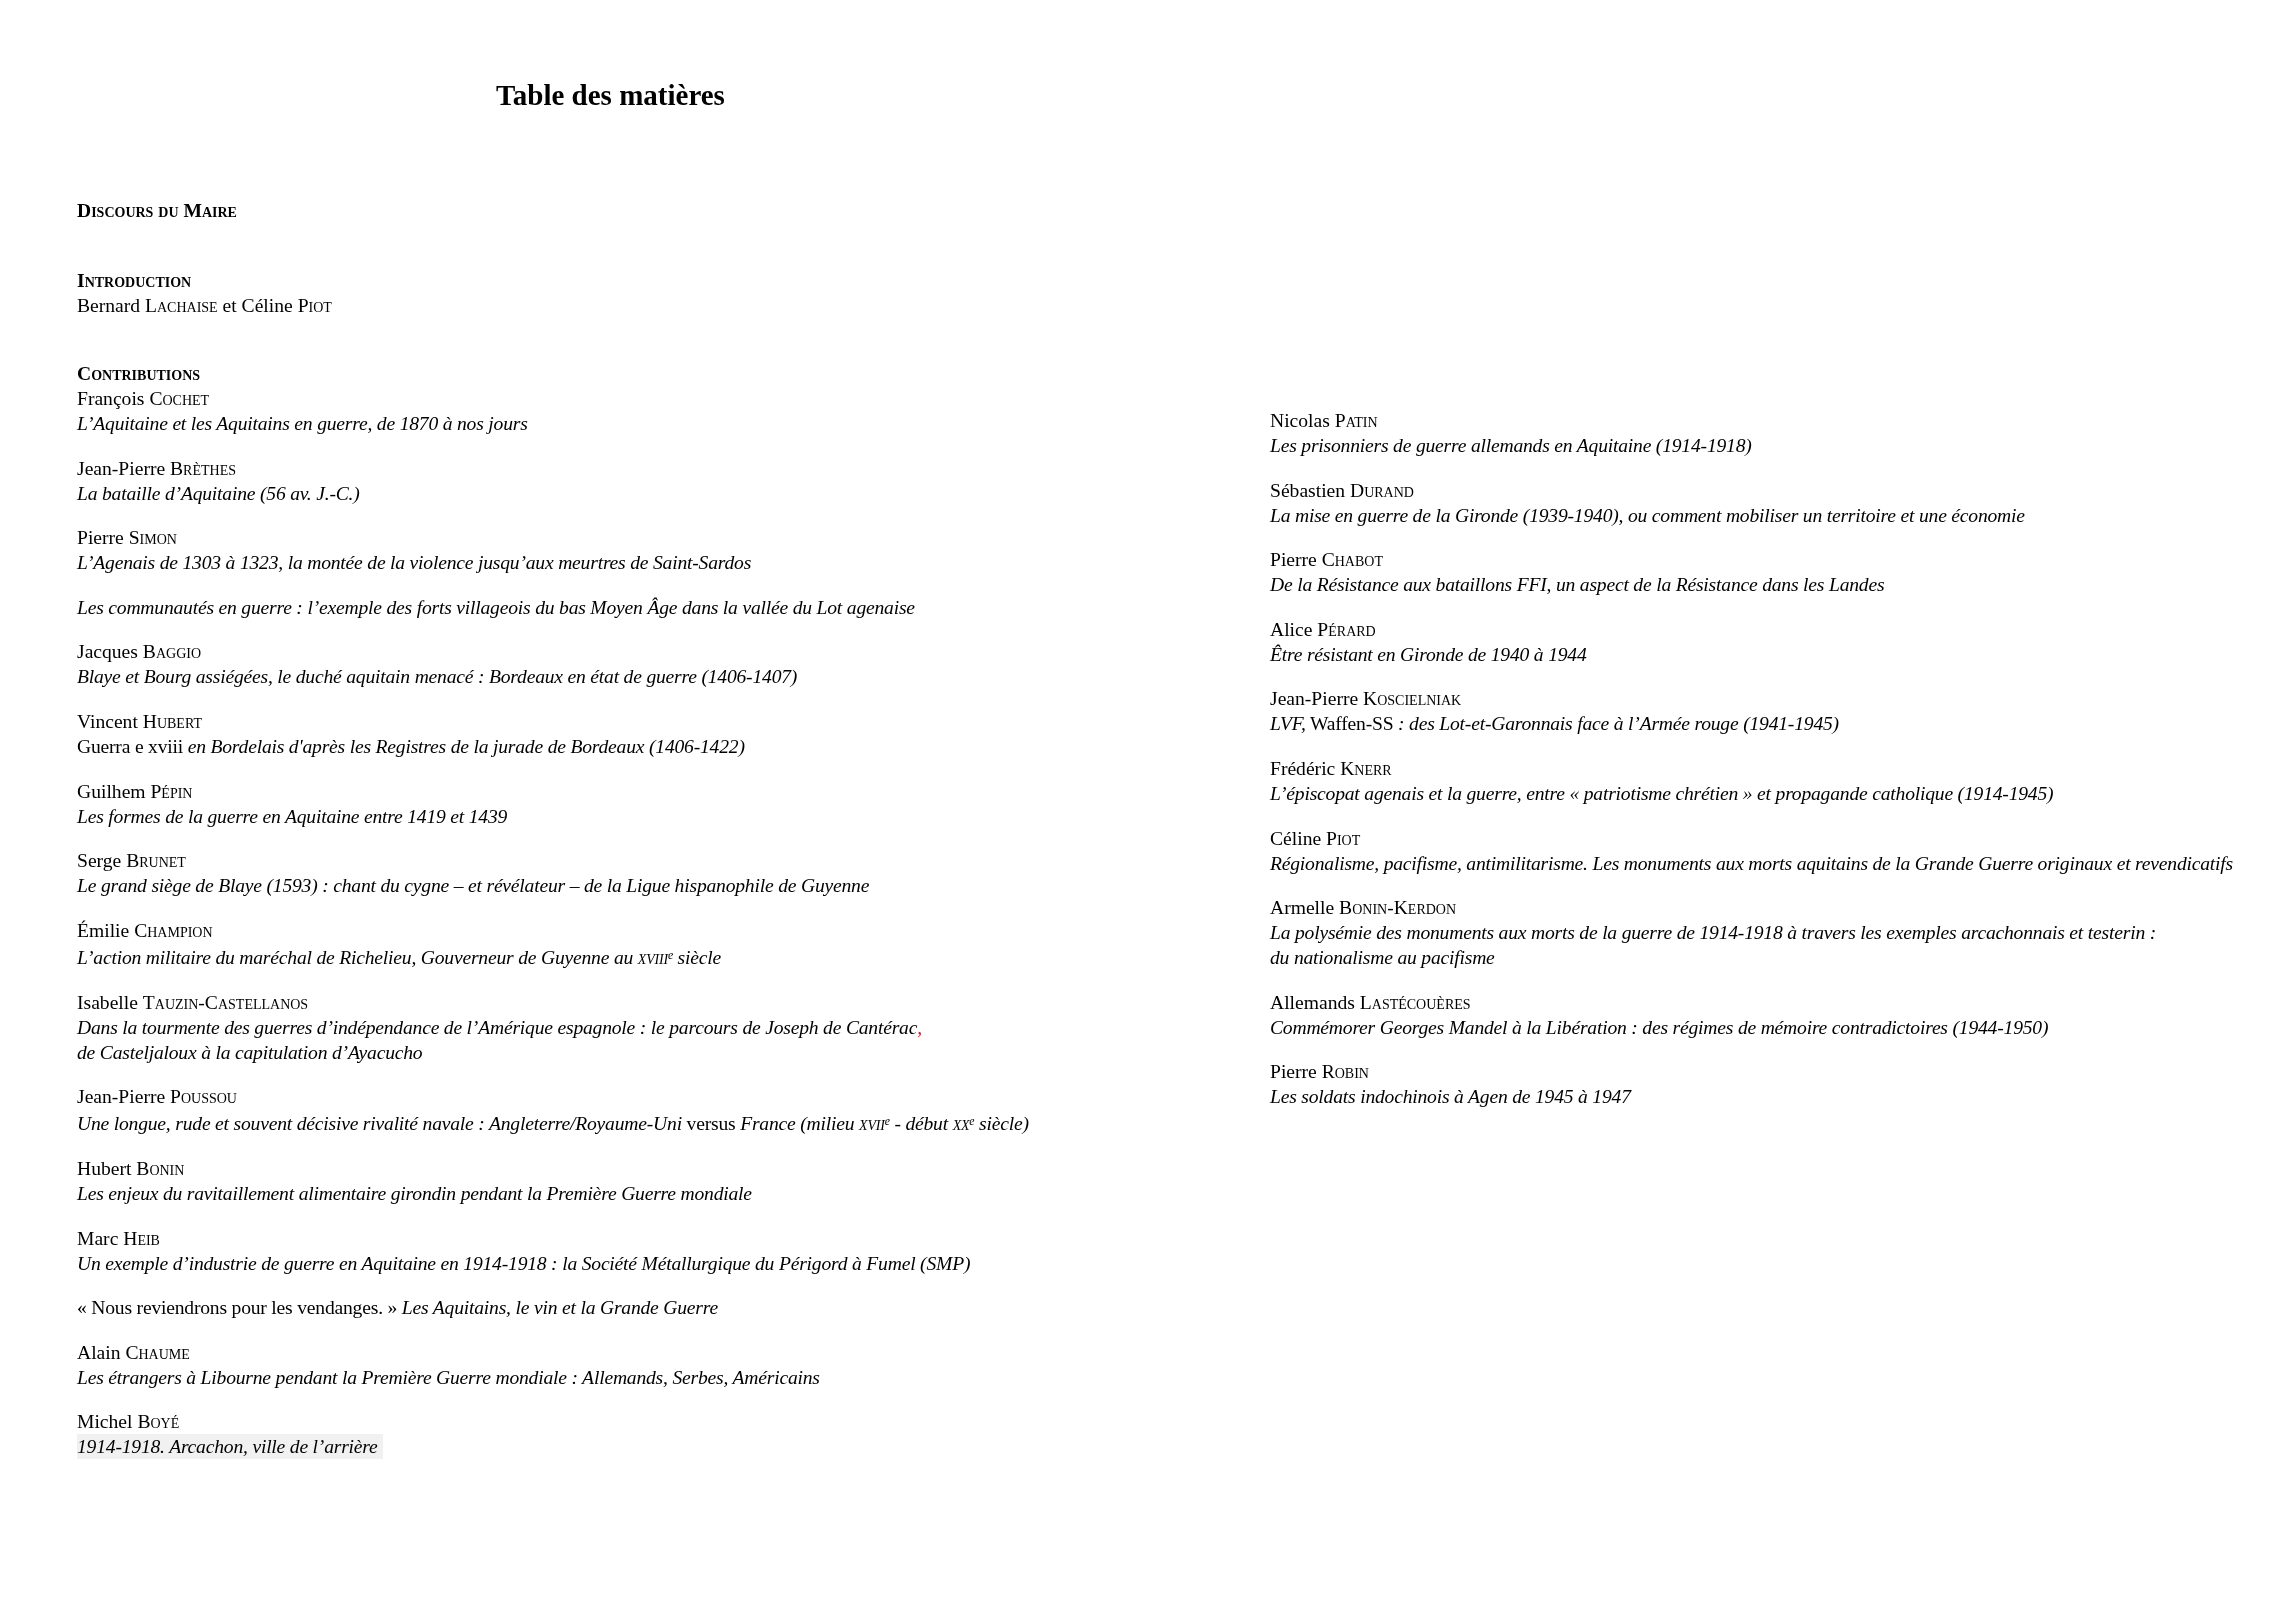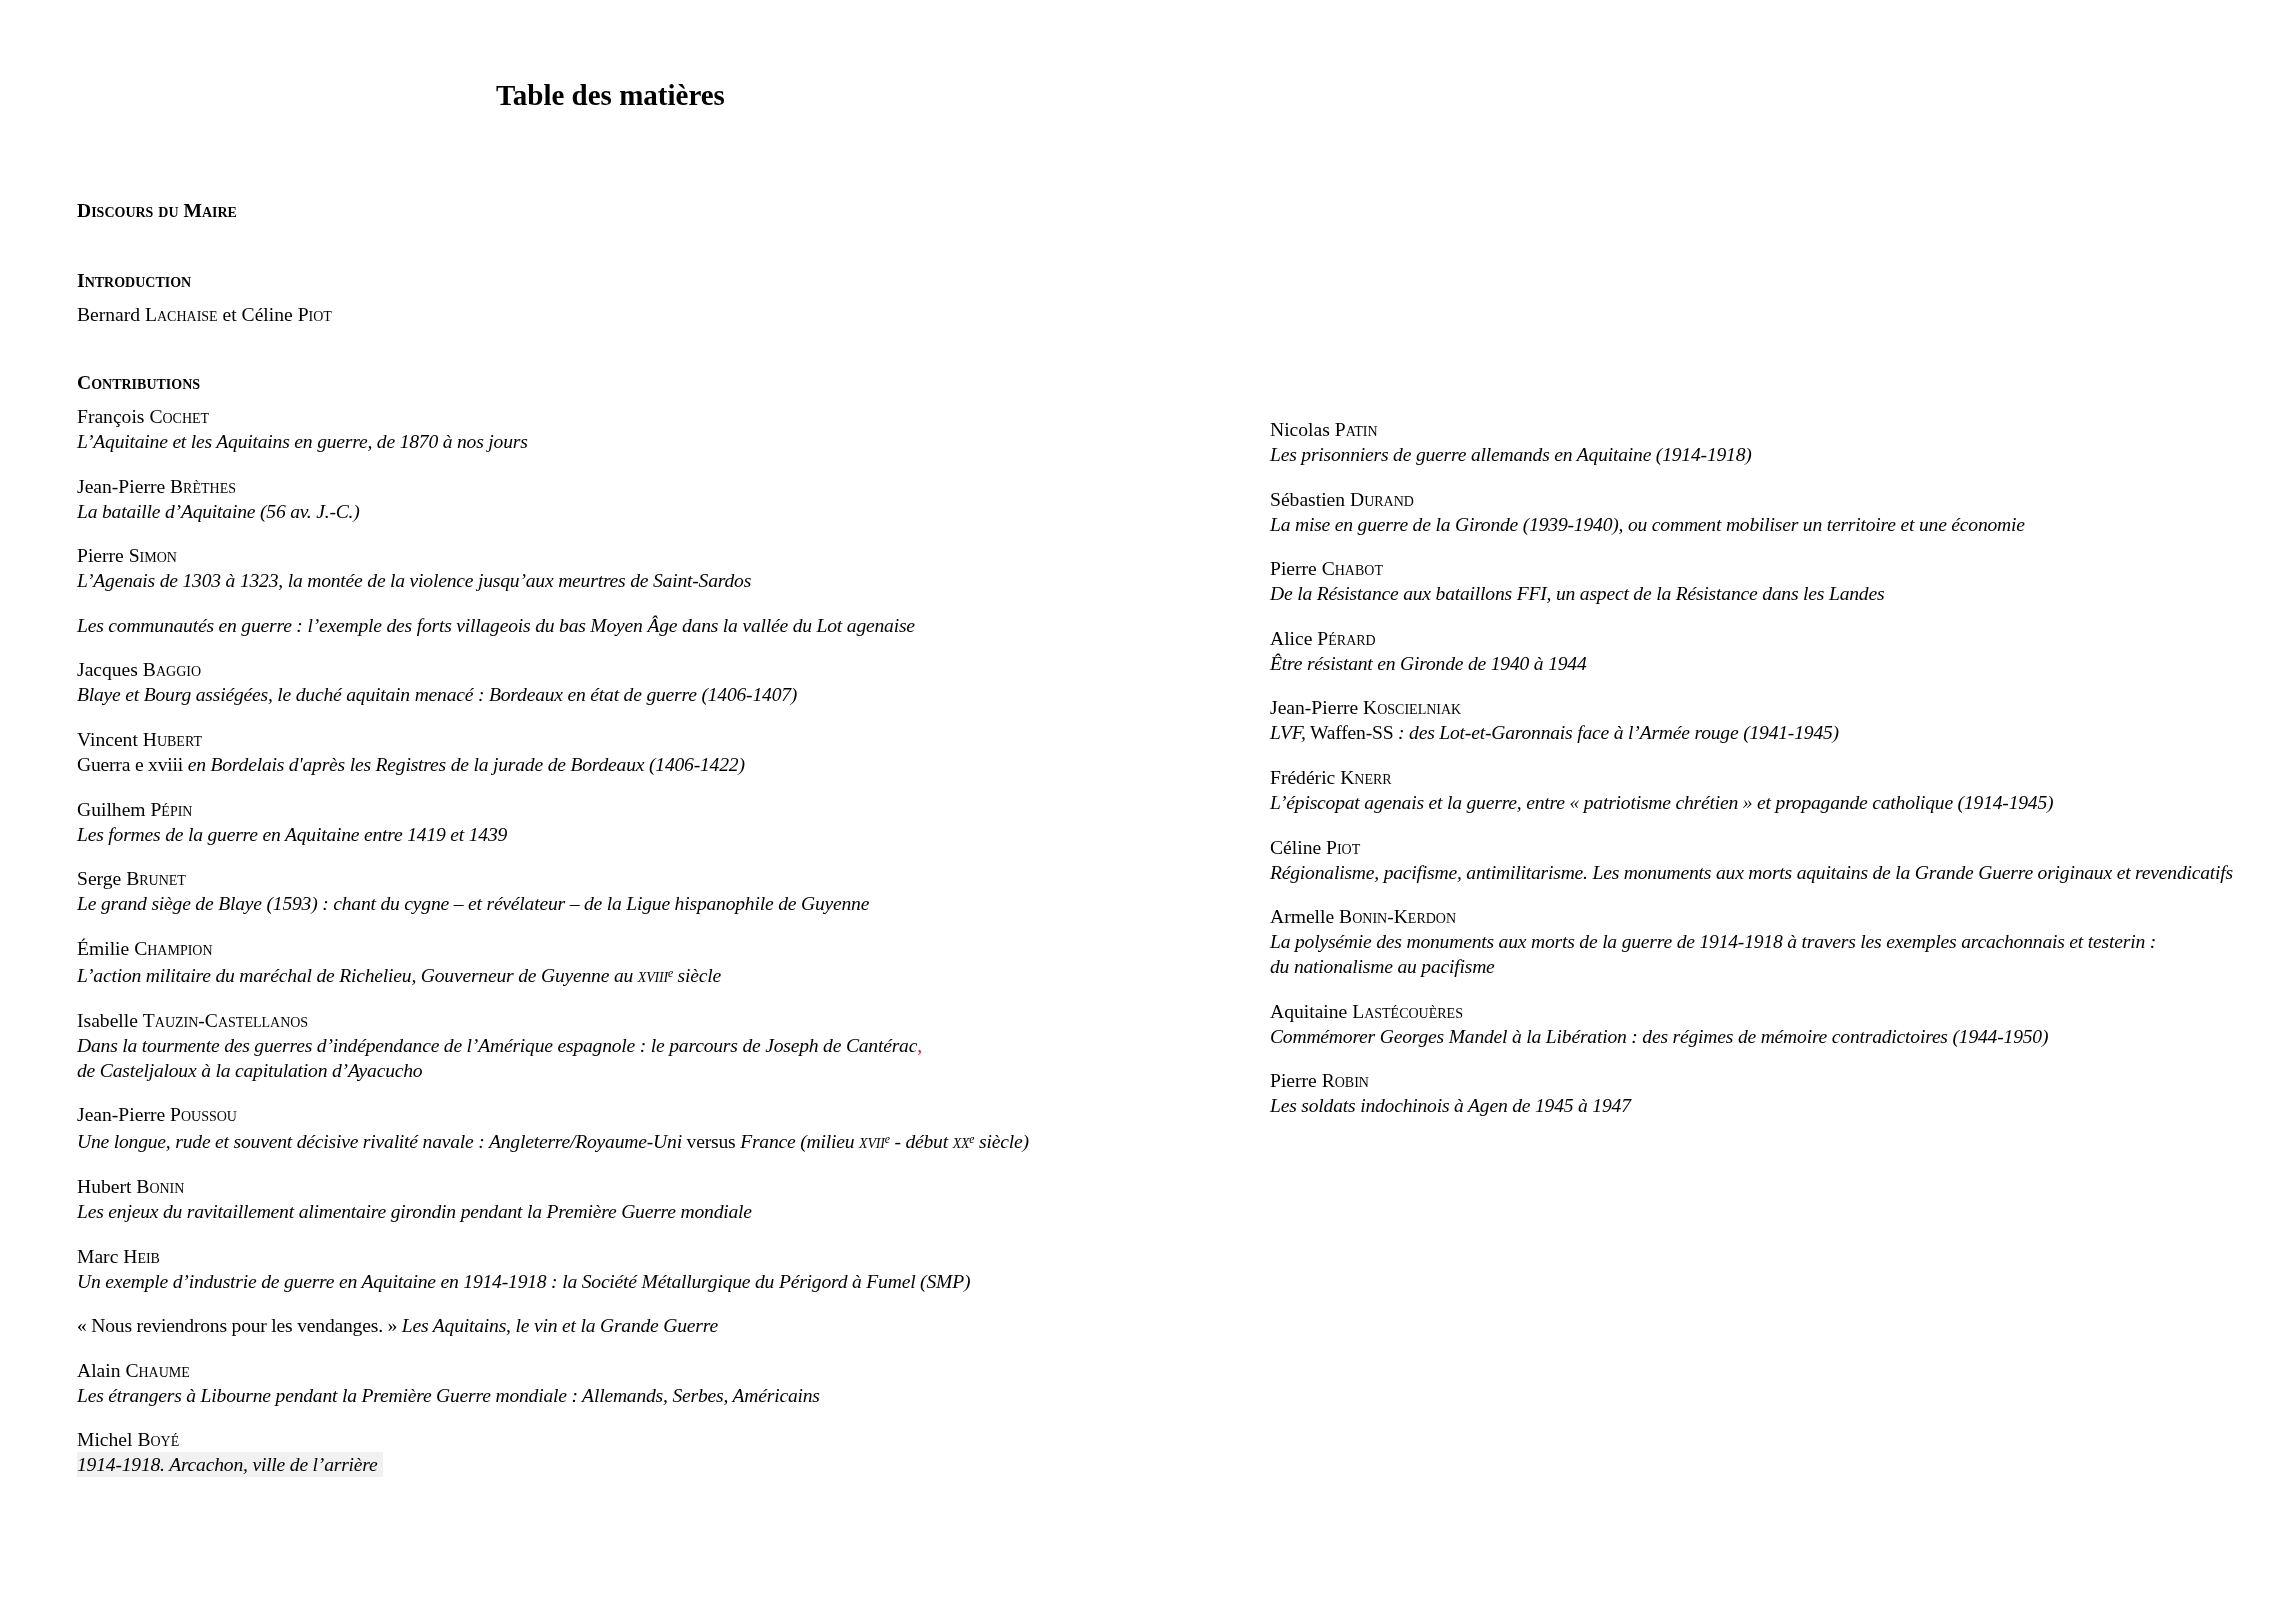--- a/index.html
+++ b/index.html
@@ -27,21 +27,21 @@
   }
   .heading {
     font-weight: bold;
     font-variant: small-caps;
     white-space: nowrap;
   }
   .heading-discours { margin-bottom: 45px; }
   .intro-block { margin-bottom: 43px; }
 
   .entry { margin-bottom: 19.6px; }
-  .author-line { white-space: nowrap; margin-top: 9px; }
+  .author-line { white-space: nowrap; }
   .author-line .sc { font-variant: small-caps; }
 
   .title-line {
     font-style: italic;
     white-space: nowrap;
     letter-spacing: -0.2px;
   }
   .title-line.hl {
     display: inline-block;
     background: var(--highlight, #f1f1f1);
@@ -160,21 +160,21 @@
       <div class="entry">
         <div class="author-line"><span>Céline </span><span class="sc">Piot</span></div>
         <div class="title-line"><span class="seg-i">Régionalisme, pacifisme, antimilitarisme. Les monuments aux morts aquitains de la Grande Guerre originaux et revendicatifs</span></div>
       </div>
       <div class="entry">
         <div class="author-line"><span>Armelle </span><span class="sc">Bonin-Kerdon</span></div>
         <div class="title-line"><span class="seg-i">La polysémie des monuments aux morts de la guerre de 1914-1918 à travers les exemples arcachonnais et testerin :</span></div>
         <div class="title-line"><span class="seg-i">du nationalisme au pacifisme</span></div>
       </div>
       <div class="entry">
-        <div class="author-line"><span>Aquitaine </span><span class="sc">Lastécouères</span></div>
+        <div class="author-line"><span>Allemands </span><span class="sc">Lastécouères</span></div>
         <div class="title-line"><span class="seg-i">Commémorer Georges Mandel à la Libération : des régimes de mémoire contradictoires (1944-1950)</span></div>
       </div>
       <div class="entry">
         <div class="author-line"><span>Pierre </span><span class="sc">Robin</span></div>
         <div class="title-line"><span class="seg-i">Les soldats indochinois à Agen de 1945 à 1947</span></div>
       </div>
     </div>
 </div>
 
 

